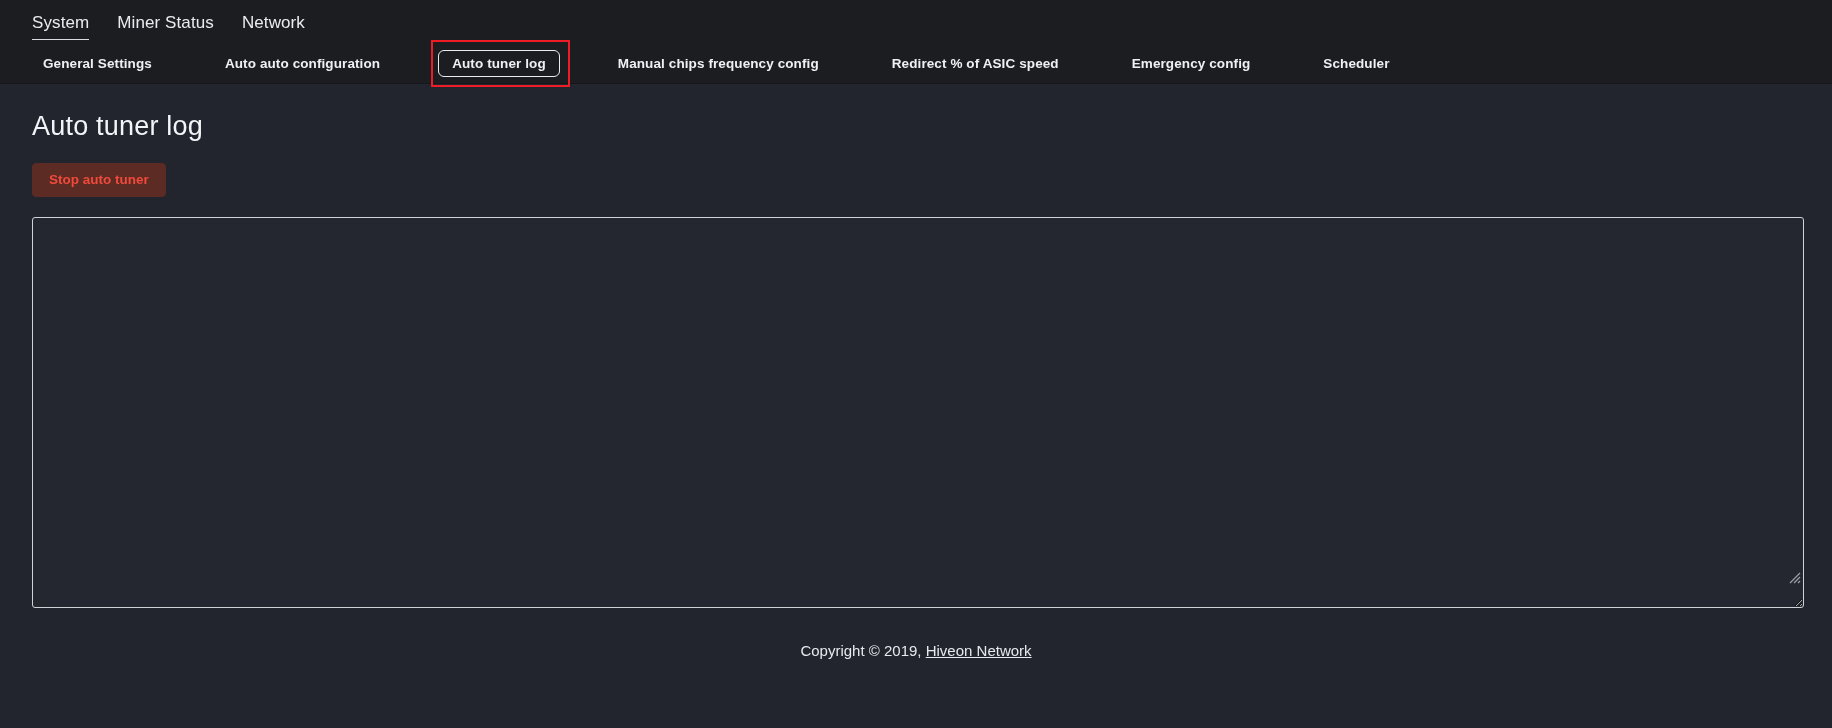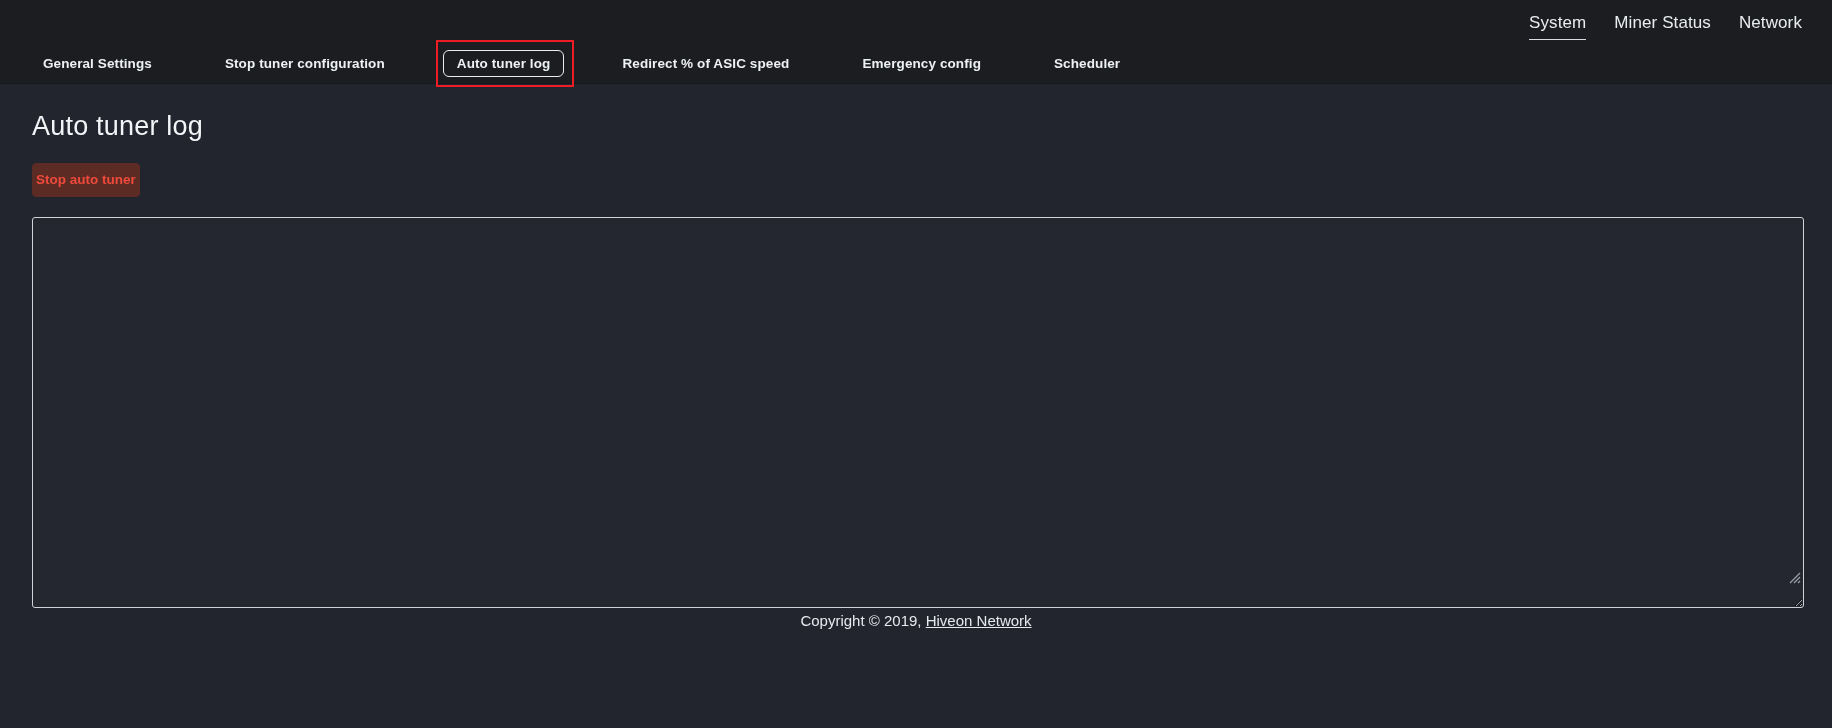--- a/index.html
+++ b/index.html
@@ -16,23 +16,22 @@
     color: #e7e9ed;
     -webkit-font-smoothing: antialiased;
   }
 
   
   .topnav {
     background: #1b1d21;
     height: 44px;
     display: flex;
     align-items: flex-start;
-    padding: 0 16px 0 18px;
-    position: relative;
-    justify-content: flex-end;
+    padding: 0 4px 0 18px;
+    position: relative;
   }
   .topnav-item {
     color: #e9ecef;
     font-size: 17px;
     line-height: 1;
     padding: 14px 14px 12px 14px;
     position: relative;
     cursor: pointer;
     white-space: nowrap;
     letter-spacing: .1px;
@@ -99,21 +98,21 @@
   }
   .btn-stop {
     display: inline-block;
     margin: 21px 0 0 4px;
     background: #5c2b23;
     color: #f04a3c;
     border: 1px solid #5c2b23;
     border-radius: 4px;
     font-size: 13.5px;
     font-weight: bold;
-    padding: 9px 3px;
+    padding: 9px 16px;
     cursor: pointer;
     line-height: 1;
   }
   .log-area {
     margin: 20px 0 0 4px;
     width: 1772px;
     height: 391px;
     background: #24272f;
     border: 1px solid #cfd3d8;
     border-radius: 3px;
@@ -132,20 +131,21 @@
     width: 12px;
     height: 12px;
     pointer-events: none;
   }
 
   
   .footer {
     text-align: center;
     color: #e6e9ee;
     font-size: 15px;
+    margin-top: 30px;
   }
   .footer a {
     color: #e6e9ee;
     text-decoration: underline;
   }
 </style>
 </head>
 <body>
 
 <div class="topnav">
@@ -158,29 +158,32 @@
   <div class="topnav-item">
     <span>Network</span>
   </div>
 </div>
 
 <div class="subnav">
   <div class="subnav-item">
     <span>General Settings</span>
   </div>
   <div class="subnav-item">
-    <span>Stop tuner configuration</span>
+    <span>Auto auto configuration</span>
   </div>
   <div class="subnav-wrap">
     <div class="subnav-item selected">
       <span>Auto tuner log</span>
     </div>
     <div class="redbox"></div>
   </div>
   <div class="subnav-item">
+    <span>Manual chips frequency config</span>
+  </div>
+  <div class="subnav-item">
     <span>Redirect % of ASIC speed</span>
   </div>
   <div class="subnav-item">
     <span>Emergency config</span>
   </div>
   <div class="subnav-item">
     <span>Scheduler</span>
   </div>
 </div>
 

